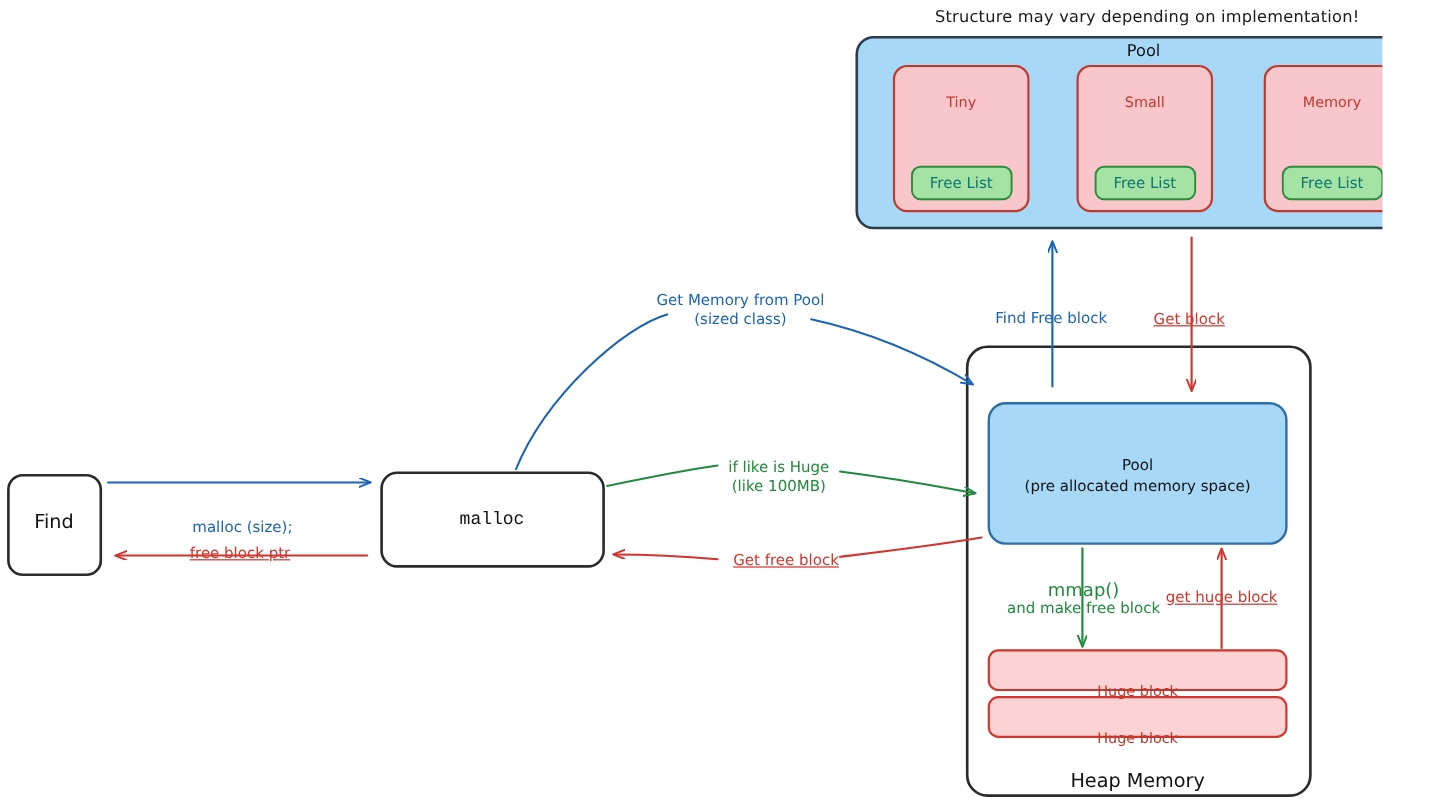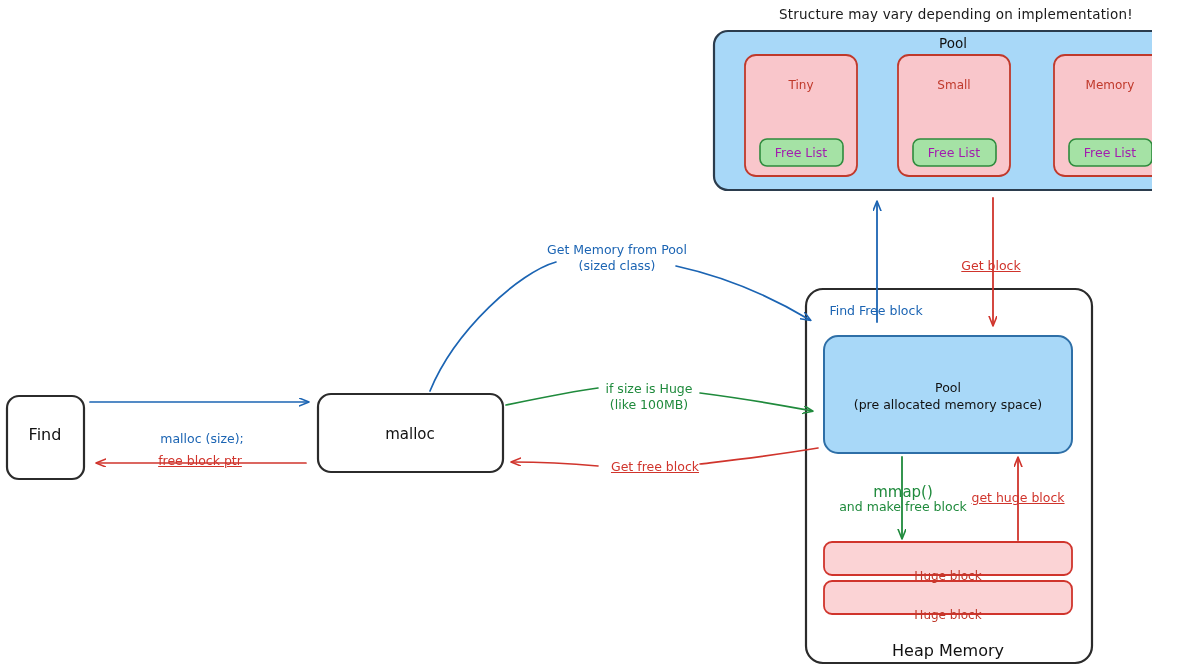--- a/index.html
+++ b/index.html
@@ -42,21 +42,21 @@
   .box-label-dark {
     color: #111111;
     font-size: 13.5px;
   }
   .box-label-red {
     color: #c0392b;
     font-size: 12px;
     margin-top: 17px;
   }
   .box-label-green {
-    color: #a21caf;
+    color: #0f766e;
     font-size: 12.5px;
   }
   .edge-blue {
     color: #1b64b3;
     font-size: 12.5px;
     line-height: 16px;
   }
   .edge-red {
     color: #d0342c;
     font-size: 12.5px;
@@ -68,20 +68,21 @@
     font-size: 12.5px;
     line-height: 15px;
   }
   .big-dark {
     color: #111111;
     font-size: 16px;
   }
   .mid-dark {
     color: #111111;
     font-size: 15px;
+    font-family: Liberation Mono, monospace;
   }
   .pool-inner-title {
     color: #111111;
     font-size: 12.5px;
     line-height: 17px;
   }
 </style>
 </head>
 <body>
 
@@ -189,26 +190,26 @@
   <div class="txt box-label-red center" style="left:948px; top:552px;">Huge block</div>
   <div class="txt box-label-red center" style="left:948px; top:591px;">Huge block</div>
 
   <div class="txt edge-blue center" style="left:202px; top:395px;margin-top:36px;">malloc (size);</div>
 
   <div class="txt edge-red center" style="left:200px; top:453px;">free block ptr</div>
 
   <div class="txt edge-blue center" style="left:617px; top:242px;">Get Memory from Pool</div>
   <div class="txt edge-blue center" style="left:617px; top:258px;">(sized class)</div>
 
-  <div class="txt edge-green center" style="left:649px; top:381px;">if size is Huge</div>
+  <div class="txt edge-green center" style="left:649px; top:381px;">if like is Huge</div>
   <div class="txt edge-green center" style="left:649px; top:397px;">(like 100MB)</div>
 
   <div class="txt edge-red center" style="left:655px; top:459px;">Get free block</div>
 
-  <div class="txt edge-blue center" style="left:876px; top:257px;margin-top:46px;">Find Free block</div>
+  <div class="txt edge-blue center" style="left:876px; top:257px;">Find Free block</div>
 
   <div class="txt edge-red center" style="left:991px; top:258px;">Get block</div>
 
   <div class="txt edge-green center" style="left:903px; top:485px; font-size:15px;">mmap()</div>
   <div class="txt edge-green center" style="left:903px; top:499px;">and make free block</div>
 
   <div class="txt edge-red center" style="left:1018px; top:490px;">get huge block</div>
 
 </div>
 

